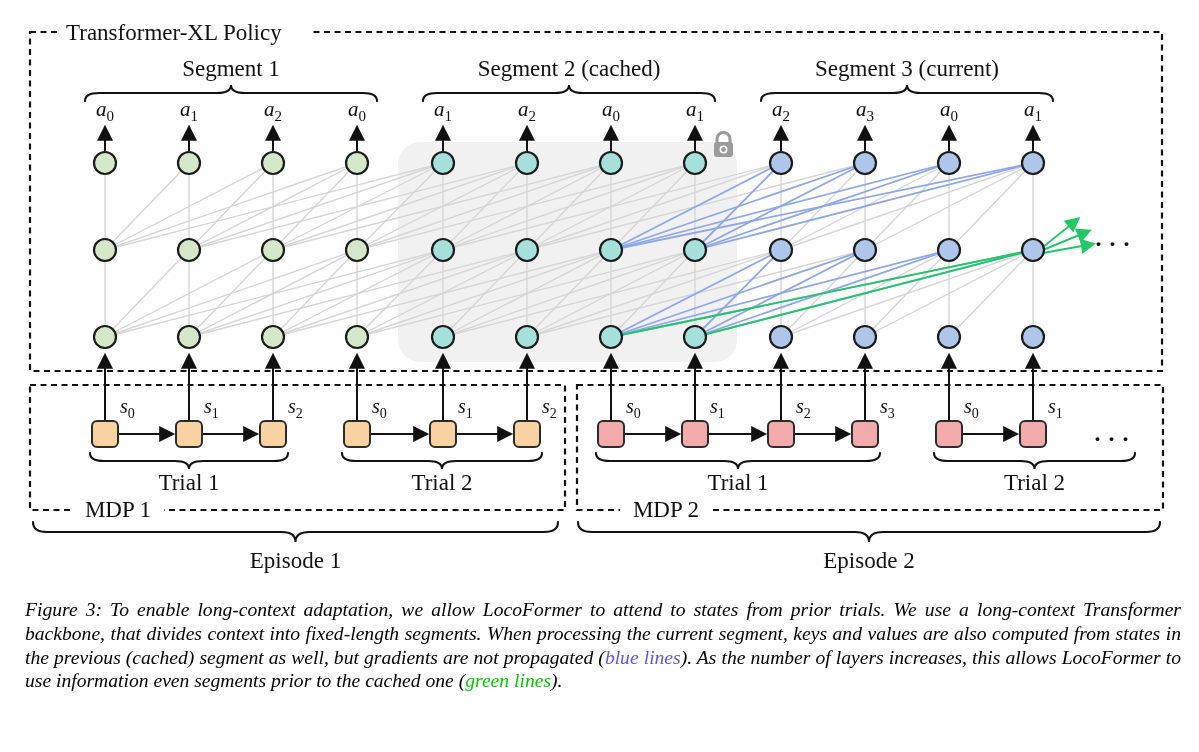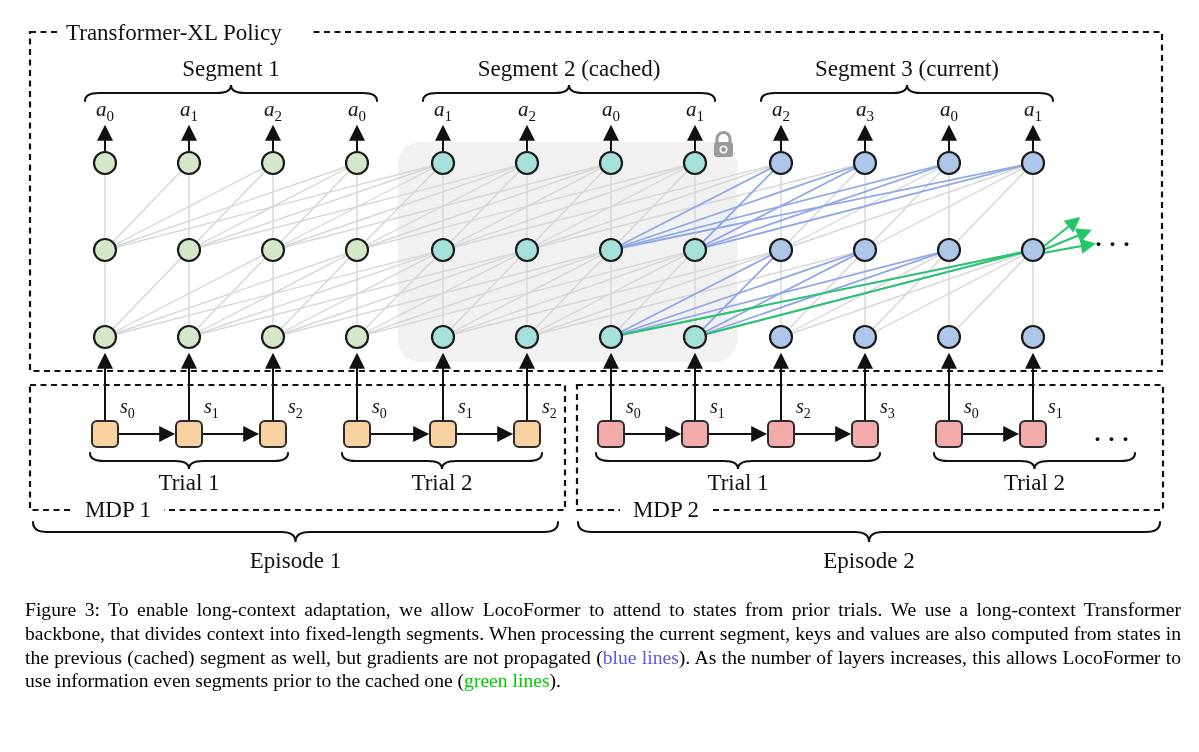--- a/index.html
+++ b/index.html
@@ -1,20 +1,20 @@
 <!DOCTYPE html>
 <html><head>
 <meta charset="utf-8">
 <style>
   html,body{margin:0;padding:0;background:#ffffff;}
   .page{position:relative;width:1199px;height:752px;background:#ffffff;overflow:hidden;
         font-family:"Liberation Serif", serif;}
   svg text{font-family:"Liberation Serif", serif;fill:#111;}
   .caption{position:absolute;left:25px;top:598px;width:1156px;margin:0;
-           font-size:19.6px;line-height:1.215;text-align:justify;color:#0b0b0b;}
+           font-size:19.6px;line-height:1.215;text-align:justify;color:#0b0b0b;font-style:italic;}
 </style>
 </head>
 <body>
 
 <div class="page">
   <svg id="diagram" width="1199" height="592" viewBox="0 0 1199 592">
       <defs>
         <marker id="mb" viewBox="0 0 10 10" refX="8" refY="5" markerWidth="9" markerHeight="8" orient="auto-start-reverse">
           <path d="M0 0 L10 5 L0 10 z" fill="#111"></path>
         </marker>

